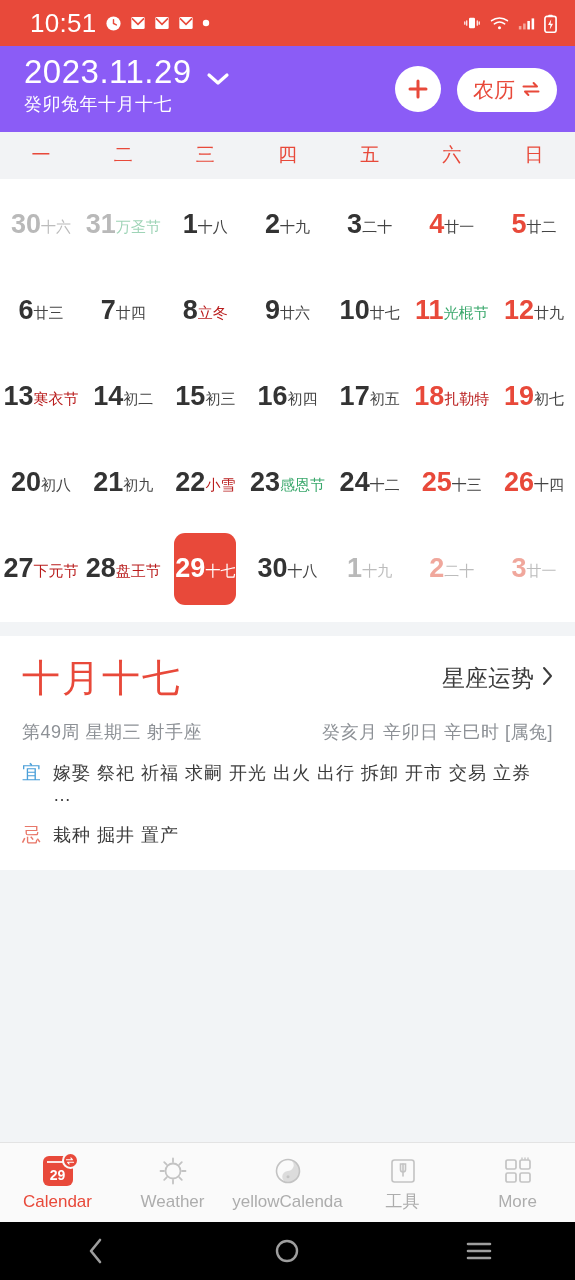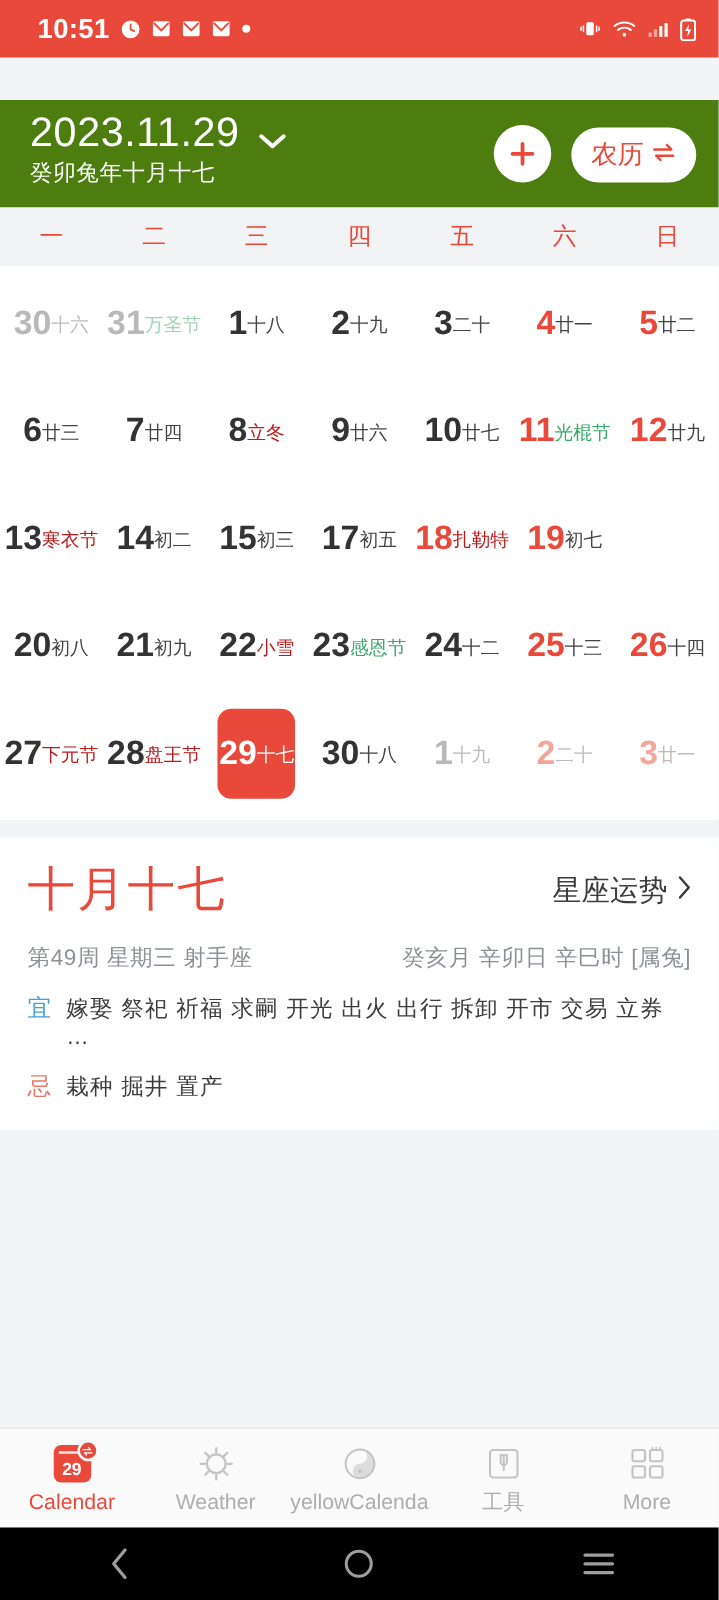--- a/index.html
+++ b/index.html
@@ -11,30 +11,30 @@
   }
   #app { position: relative; width: 575px; height: 1280px; display: flex; flex-direction: column; }
 
   
   .statusbar {
     height: 46px; background: #e8493a; color: #fff;
     display: flex; align-items: center; padding: 0 18px 0 30px;
     flex: 0 0 auto;
   }
   .sb-left { display: flex; align-items: center; gap: 8px; }
-  .sb-time { font-size: 22px; font-weight: bold; letter-spacing: .3px; }
+  .sb-time { font-size: 26px; font-weight: normal; letter-spacing: .3px; }
   .sb-right { margin-left: auto; display: flex; align-items: center; gap: 9px; }
   .ic { display: inline-block; }
   .ic svg { display: block; }
 
   
   .appbar {
-    background: #4d7c0f; color: #fff; flex: 0 0 auto;
+    background: #8b5cf6; color: #fff; flex: 0 0 auto;
     padding: 8px 18px 14px 24px;
-    display: flex; align-items: center; margin-top: 34px;
+    display: flex; align-items: center;
   }
   .appbar-left { display: flex; align-items: flex-start; }
   .date-block { display: flex; flex-direction: column; }
   .solar-date { font-size: 33px; font-weight: 400; line-height: 1.12; letter-spacing: .5px; }
   .lunar-date { font-size: 18px; line-height: 1.5; letter-spacing: .5px; }
   .date-chevron { margin: 18px 0 0 14px; }
   .appbar-right { margin-left: auto; display: flex; align-items: flex-end; gap: 16px; padding-top: 6px; }
   .add-btn {
     width: 46px; height: 46px; border-radius: 50%; background: #fff;
     display: flex; align-items: center; justify-content: center;
@@ -314,20 +314,24 @@
         </div>
         <div class="cell">
           <span class="dnum">14</span>
           <span class="dsub">初二</span>
         </div>
         <div class="cell">
           <span class="dnum">15</span>
           <span class="dsub">初三</span>
         </div>
         <div class="cell">
+          <span class="dnum">16</span>
+          <span class="dsub">初四</span>
+        </div>
+        <div class="cell">
           <span class="dnum">17</span>
           <span class="dsub">初五</span>
         </div>
         <div class="cell weekend">
           <span class="dnum">18</span>
           <span class="dsub red">扎勒特</span>
         </div>
         <div class="cell weekend">
           <span class="dnum">19</span>
           <span class="dsub">初七</span>

